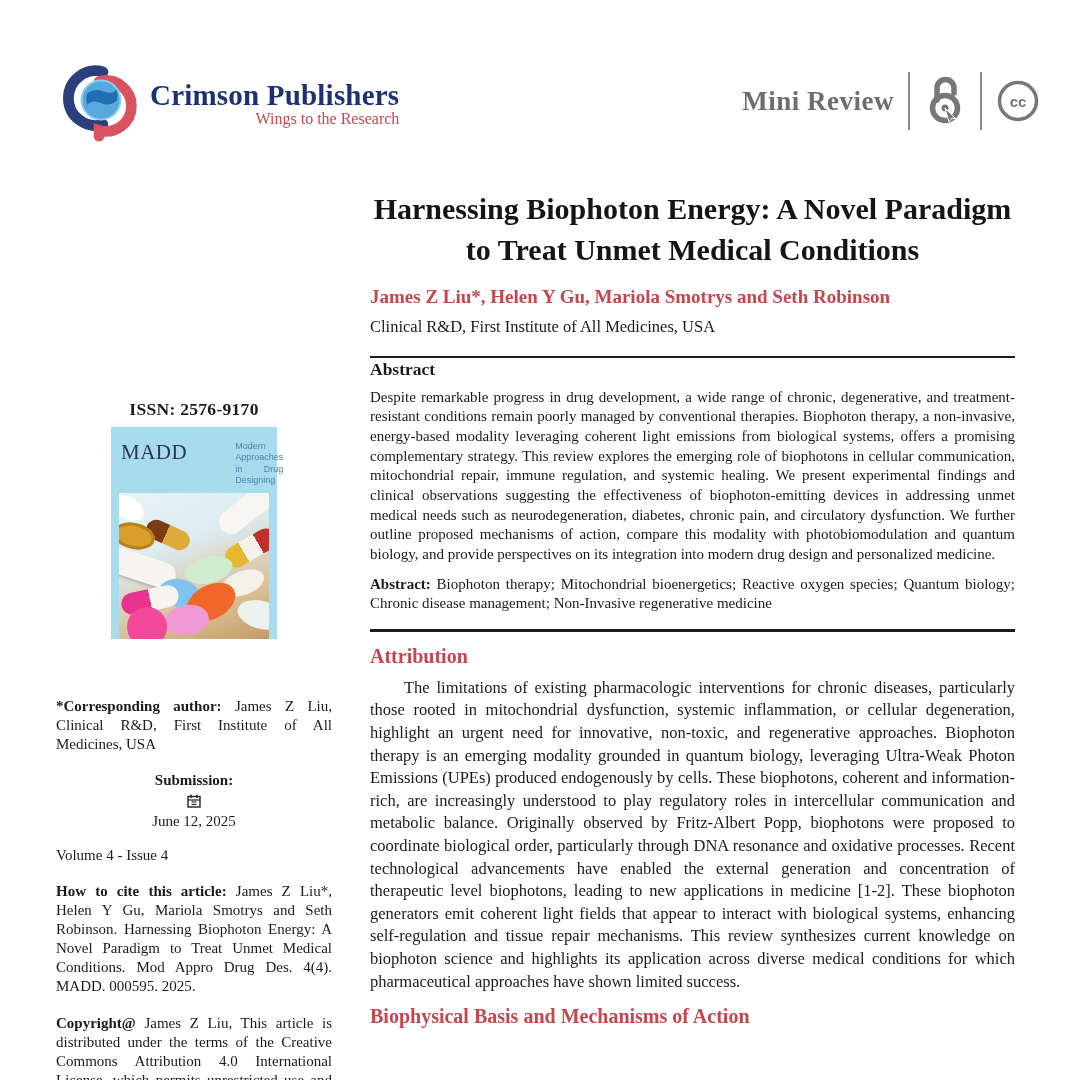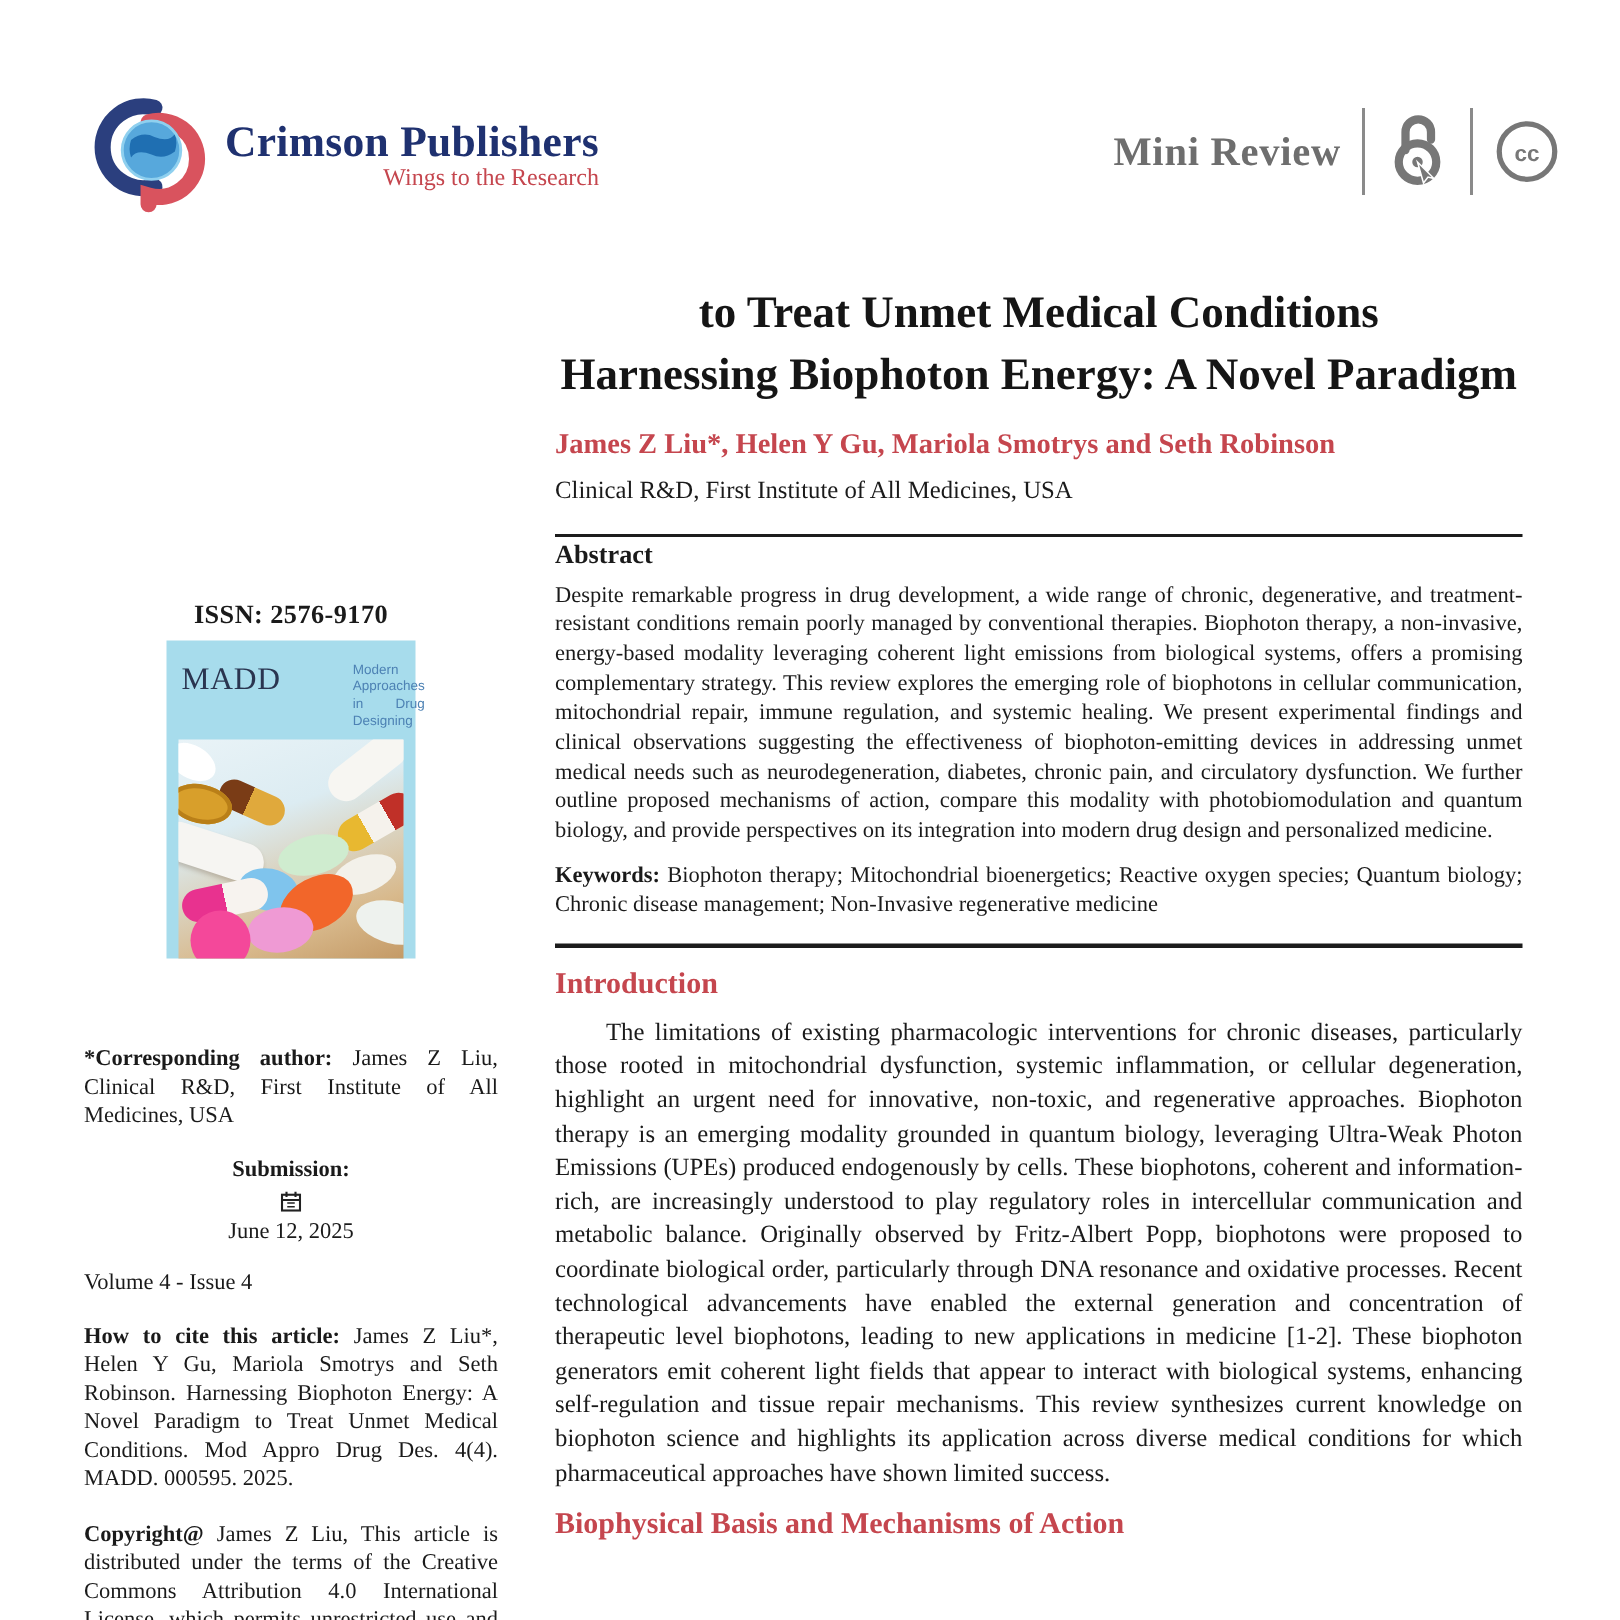--- a/index.html
+++ b/index.html
@@ -157,32 +157,32 @@
   <div class="volume">Volume 4 - Issue 4</div>
 
   <p class="cite"><span class="b">How to cite this article: </span><span>James Z Liu*, Helen Y Gu, Mariola Smotrys and Seth Robinson. Harnessing Biophoton Energy: A Novel Paradigm to Treat Unmet Medical Conditions. Mod Appro Drug Des. 4(4). MADD. 000595. 2025.</span></p>
 
 
   <p class="copyright"><span class="b">Copyright@ </span><span>James Z Liu, This article is distributed under the terms of the Creative Commons Attribution 4.0 International License, which permits unrestricted use and redistribution provided that the original author and source are credited.</span></p>
 </div>
 
 <div class="main">
   <div class="title">
+    <div>Harnessing Biophoton Energy: A Novel Paradigm</div>
     <div>to Treat Unmet Medical Conditions</div>
-    <div>Harnessing Biophoton Energy: A Novel Paradigm</div>
   </div>
 
   <div class="authors">James Z Liu*, Helen Y Gu, Mariola Smotrys and Seth Robinson</div>
   <div class="affiliation">Clinical R&amp;D, First Institute of All Medicines, USA</div>
 
   <div class="rule-thin"></div>
 
   <div class="abstract-head">Abstract</div>
   <p class="abstract-text">Despite remarkable progress in drug development, a wide range of chronic, degenerative, and treatment-resistant conditions remain poorly managed by conventional therapies. Biophoton therapy, a non-invasive, energy-based modality leveraging coherent light emissions from biological systems, offers a promising complementary strategy. This review explores the emerging role of biophotons in cellular communication, mitochondrial repair, immune regulation, and systemic healing. We present experimental findings and clinical observations suggesting the effectiveness of biophoton-emitting devices in addressing unmet medical needs such as neurodegeneration, diabetes, chronic pain, and circulatory dysfunction. We further outline proposed mechanisms of action, compare this modality with photobiomodulation and quantum biology, and provide perspectives on its integration into modern drug design and personalized medicine.</p>
-  <p class="keywords"><span class="b">Keywords: </span><span>Biophoton therapy; Mitochondrial bioenergetics; Reactive oxygen species; Quantum biology; Chronic disease management; Non-Invasive regenerative medicine</span></p>
+  <p class="keywords"><span class="b">Abstract: </span><span>Biophoton therapy; Mitochondrial bioenergetics; Reactive oxygen species; Quantum biology; Chronic disease management; Non-Invasive regenerative medicine</span></p>
 
   <div class="rule-thick"></div>
 
-  <div class="section-head">Introduction</div>
+  <div class="section-head">Attribution</div>
   <p class="intro-text">The limitations of existing pharmacologic interventions for chronic diseases, particularly those rooted in mitochondrial dysfunction, systemic inflammation, or cellular degeneration, highlight an urgent need for innovative, non-toxic, and regenerative approaches. Biophoton therapy is an emerging modality grounded in quantum biology, leveraging Ultra-Weak Photon Emissions (UPEs) produced endogenously by cells. These biophotons, coherent and information-rich, are increasingly understood to play regulatory roles in intercellular communication and metabolic balance. Originally observed by Fritz-Albert Popp, biophotons were proposed to coordinate biological order, particularly through DNA resonance and oxidative processes. Recent technological advancements have enabled the external generation and concentration of therapeutic level biophotons, leading to new applications in medicine [1-2]. These biophoton generators emit coherent light fields that appear to interact with biological systems, enhancing self-regulation and tissue repair mechanisms. This review synthesizes current knowledge on biophoton science and highlights its application across diverse medical conditions for which pharmaceutical approaches have shown limited success.</p>
 
   <div class="section-head next-head">Biophysical Basis and Mechanisms of Action</div>
 </div>
 
 </body></html>

